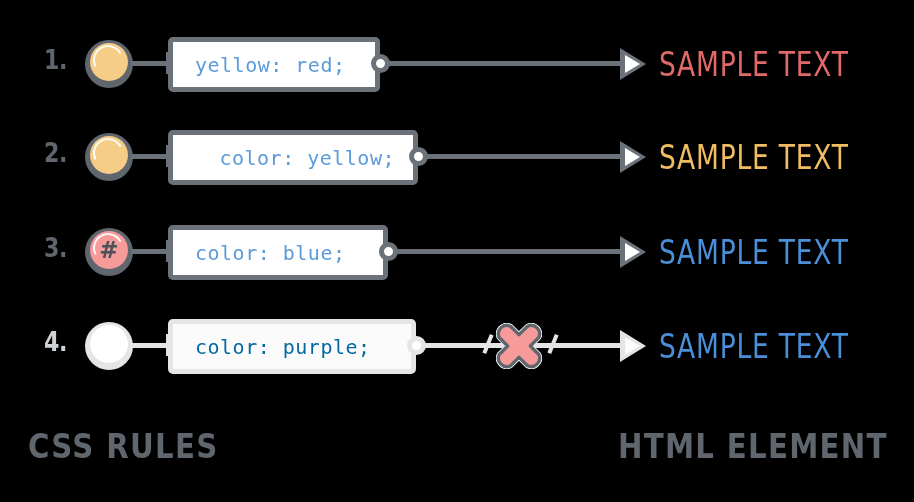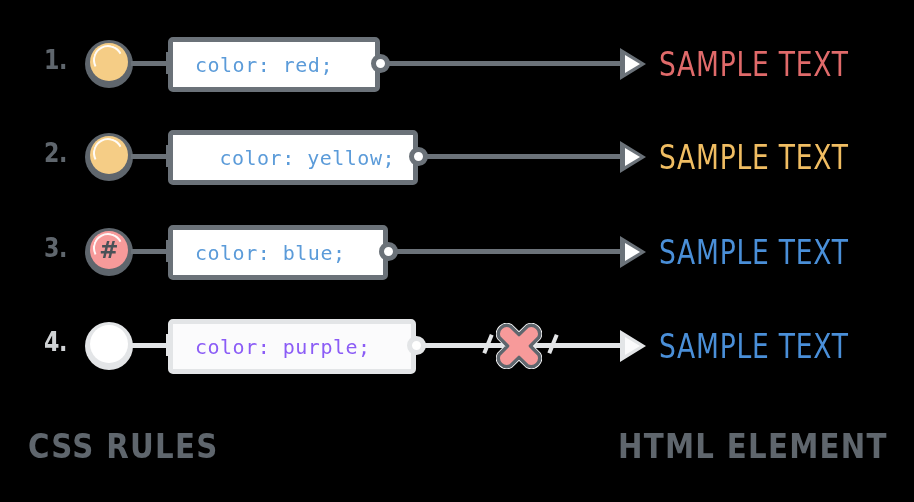--- a/index.html
+++ b/index.html
@@ -145,21 +145,21 @@
     font-family: "DejaVu Sans Mono", monospace;
     font-size: 20px;
     color: #5b9bd9;
     white-space: pre;
     letter-spacing: 0.5px;
   }
   .row-4 .decl {
     border-color: #e3e5e7;
     background: #fbfbfc;
   }
-  .row-4 .decl .code { color: #8b5cf6; }
+  .row-4 .decl .code { color: #0369a1; }
 
   
   .knob {
     position: absolute;
     top: 34px;
     width: 19px;
     height: 19px;
     border-radius: 50%;
     background: #ffffff;
     border: 5px solid #6b7279;
@@ -276,21 +276,21 @@
     <div class="bubble">
       <div class="fill"></div>
       <div class="shine"></div>
       <div class="glyph"></div>
     </div>
 
     <div class="stub"></div>
     <div class="lip"></div>
 
     <div class="decl" style="left:168px; width:212px;">
-      <span class="code">color: red;</span>
+      <span class="code">yellow: red;</span>
     </div>
 
     <div class="knob" style="left:371px;"></div>
     <div class="shaft" style="left:388px; width:240px;"></div>
 
     <div class="arrowhead">
       <div class="outer"></div>
       <div class="inner"></div>
     </div>
 

